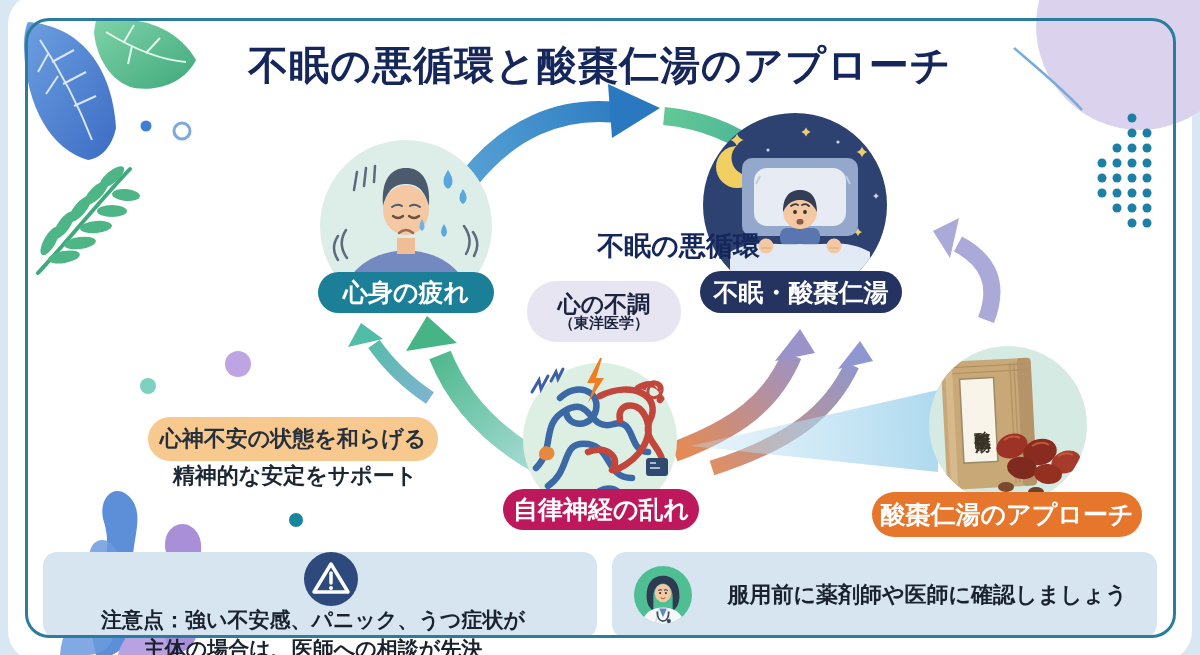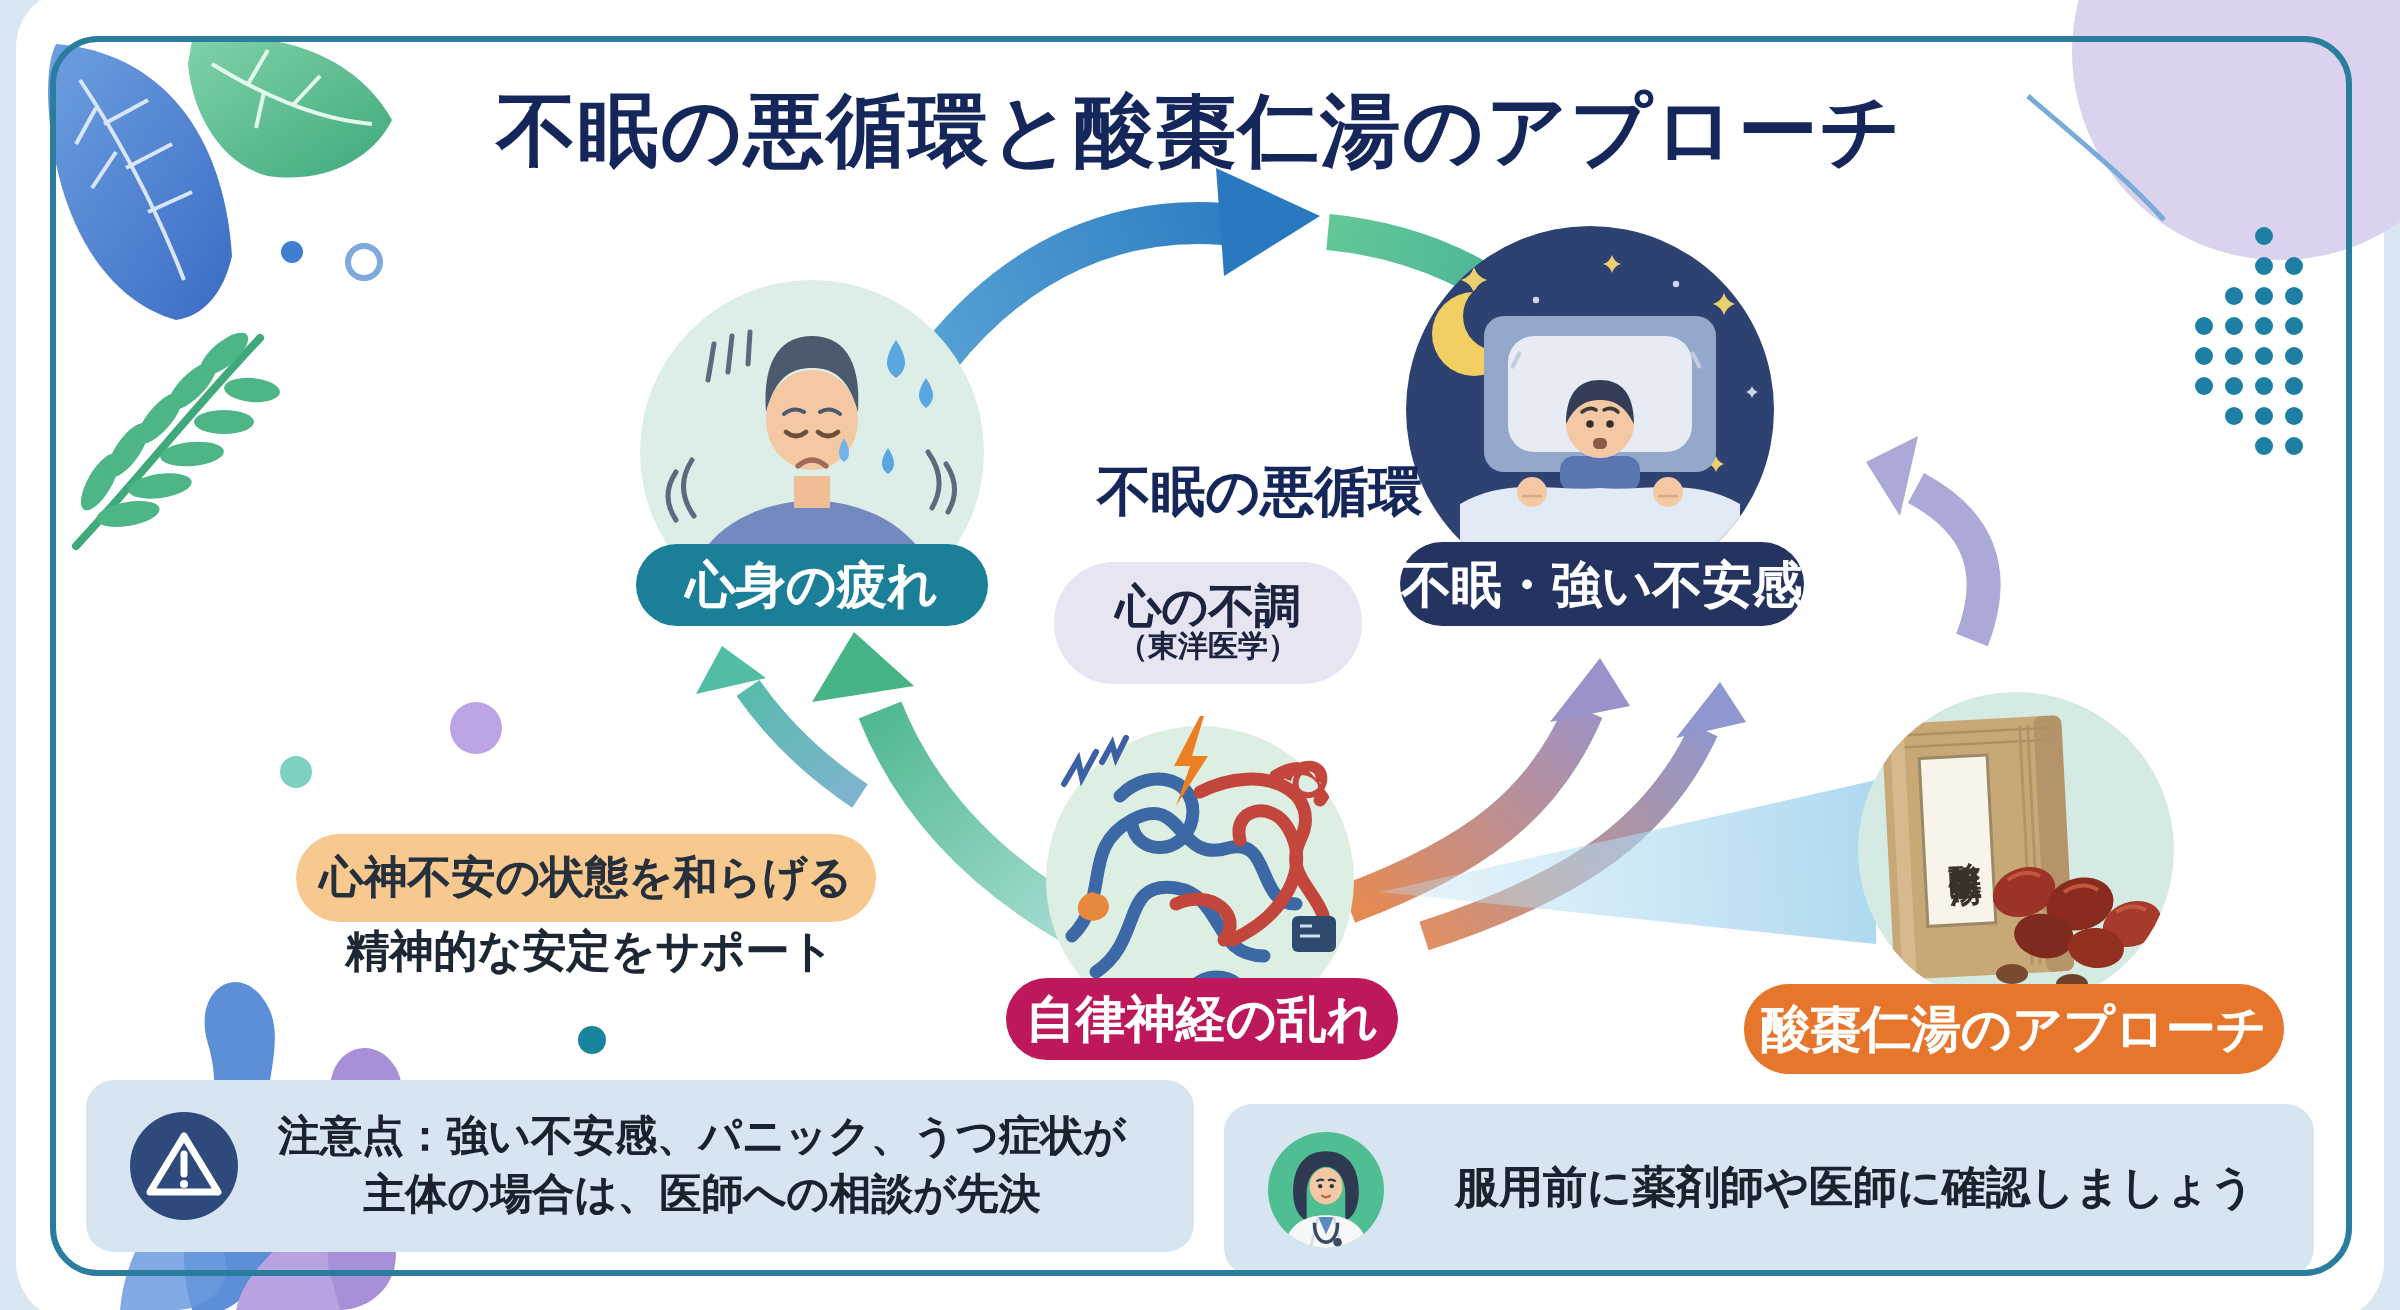--- a/index.html
+++ b/index.html
@@ -7,29 +7,29 @@
   .card{position:absolute;left:8px;top:-6px;width:1184px;height:667px;background:#ffffff;border-radius:30px;}
   .frame{position:absolute;left:25px;top:18px;width:1145px;height:614px;border:3.5px solid #2b7d9e;border-radius:24px;pointer-events:none;z-index:6;}
   svg{display:block;}
   #artwork{position:absolute;left:0;top:0;z-index:2;}
   .txt{position:absolute;z-index:5;}
   .title{left:0;top:38px;width:1200px;text-align:center;font-size:40px;font-weight:800;color:#15265b;letter-spacing:1px;}
   .pill{display:flex;align-items:center;justify-content:center;border-radius:24px;font-weight:800;}
   .pill-fatigue{left:318px;top:272px;width:176px;height:41px;background:#1a7f97;color:#fff;font-size:25px;}
   .pill-insomnia{left:700px;top:271px;width:202px;height:42px;background:#24335f;color:#fff;font-size:25px;border-radius:26px;}
   .pill-autonomic{left:503px;top:489px;width:196px;height:41px;background:#be185d;color:#fff;font-size:25px;}
-  .cycle-label{left:500px;top:228px;width:260px;text-align:center;font-size:27px;font-weight:800;color:#15265b;}
+  .cycle-label{left:500px;top:228px;width:260px;text-align:right;font-size:27px;font-weight:800;color:#15265b;}
   .center-pill{left:527px;top:281px;width:154px;height:61px;background:#e6e5f1;border-radius:30px;flex-direction:column;color:#1d2440;line-height:1.05;}
   .center-pill .l1{font-size:23px;font-weight:800;}
   .center-pill .l2{font-size:15px;font-weight:700;}
   .pill-effect{left:148px;top:417px;width:290px;height:44px;background:#f8c98e;color:#26303d;font-size:22px;font-weight:800;border-radius:22px;}
   .effect-sub{left:150px;top:461px;width:290px;text-align:center;font-size:22px;font-weight:800;color:#1c2733;}
   .pill-approach{left:872px;top:492px;width:270px;height:45px;background:#e5762c;color:#fff;font-size:25px;border-radius:24px;}
   .note{position:absolute;z-index:5;background:#d7e5f1;border-radius:14px;display:flex;align-items:center;}
-  .note-caution{left:43px;top:540px;width:554px;height:86px;}
+  .note-caution{left:43px;top:552px;width:554px;height:86px;flex-direction:column;}
   .note-consult{left:612px;top:552px;width:545px;height:86px;gap:20px;}
   .note .icon-wrap{flex:0 0 auto;margin-left:22px;}
   .note .note-text{flex:1;text-align:center;font-size:21px;font-weight:700;color:#1a222e;line-height:1.4;padding-right:14px;}
   .note-consult .note-text{font-size:22px;}
   .packet-label{left:966px;top:381px;width:30px;height:82px;writing-mode:vertical-rl;text-orientation:upright;font-size:16px;font-weight:700;color:#3a3226;letter-spacing:2px;display:flex;align-items:center;justify-content:center;transform:rotate(-3deg);z-index:4;}
 </style>
 </head>
 <body>
 
 <div id="stage">
@@ -314,21 +314,21 @@
   <div class="txt title">不眠の悪循環と酸棗仁湯のアプローチ</div>
 
   <div class="txt cycle-label">不眠の悪循環</div>
 
   <div class="txt pill center-pill">
     <span class="l1">心の不調</span>
     <span class="l2">（東洋医学）</span>
   </div>
 
   <div class="txt pill pill-fatigue">心身の疲れ</div>
-  <div class="txt pill pill-insomnia">不眠・強い不安感</div>
+  <div class="txt pill pill-insomnia">不眠・酸棗仁湯</div>
   <div class="txt pill pill-autonomic">自律神経の乱れ</div>
 
   <div class="txt pill pill-effect">心神不安の状態を和らげる</div>
   <div class="txt pill pill-approach">酸棗仁湯のアプローチ</div>
   <div class="txt effect-sub">精神的な安定をサポート</div>
 
   <div class="txt packet-label">酸棗仁湯</div>
 
   <div class="note note-caution">
     <span class="icon-wrap">

